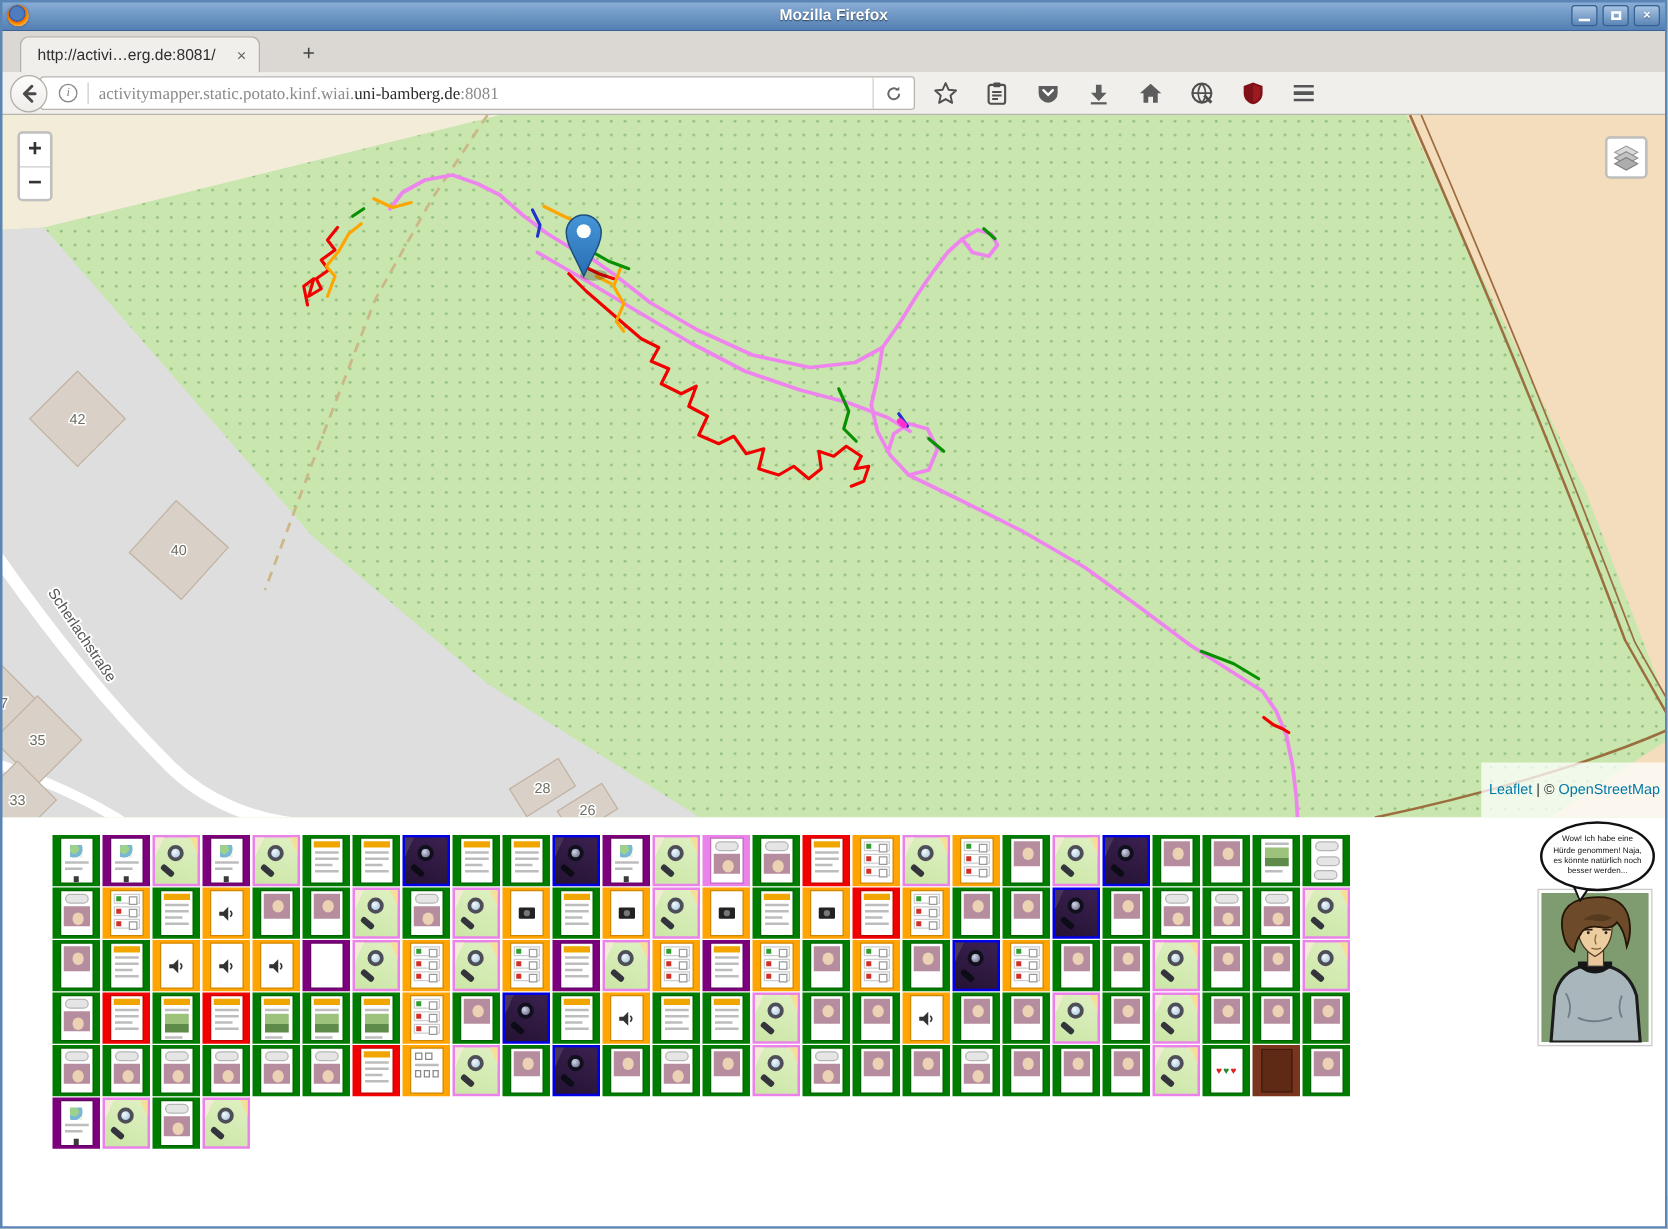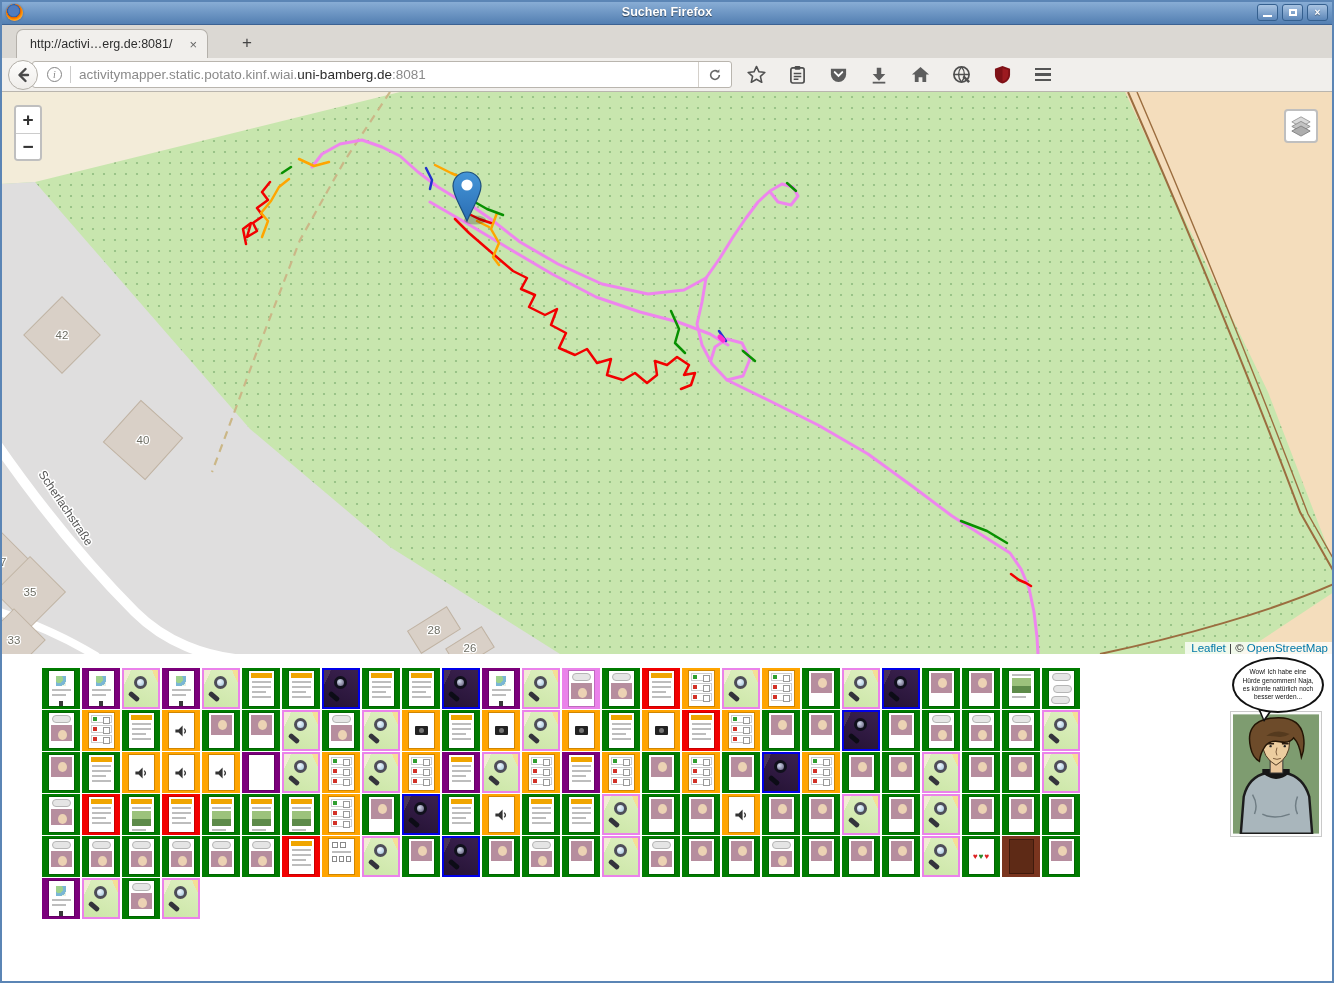--- a/index.html
+++ b/index.html
@@ -30,40 +30,40 @@
   .tab-title{font-size:12.5px;color:#2e2e2e;white-space:nowrap;overflow:hidden;flex:1;}
   .tab-close{font-size:13px;color:#666;padding:0 2px;margin-left:4px;}
   .newtab{position:absolute;left:232px;bottom:3px;width:30px;height:24px;display:flex;align-items:center;justify-content:center;font-size:17px;color:#444;}
 
   
   .navbar{height:34px;background:#f1efec;border-bottom:1px solid #b9b5ae;display:flex;align-items:center;position:relative;}
   .backbtn{width:30px;height:30px;border-radius:50%;border:1px solid #b3afa8;background:linear-gradient(#fdfdfc,#efedea);margin-left:8px;display:flex;align-items:center;justify-content:center;z-index:2;}
   .urlbar{height:27px;width:700px;margin-left:-6px;background:#fff;border:1px solid #b9b5ae;border-radius:3px;display:flex;align-items:center;padding-left:14px;}
   .iicon{width:15px;height:15px;border-radius:50%;border:1.4px solid #848484;color:#848484;font-size:10px;font-style:italic;font-family:"Liberation Serif",serif;display:flex;align-items:center;justify-content:center;flex:0 0 auto;}
   .urldiv{width:1px;height:17px;background:#ccc;margin:0 8px;}
-  .urltext{font-size:13.5px;color:#8a8a8a;white-space:nowrap;overflow:hidden;flex:1;}
+  .urltext{font-size:13.5px;color:#8a8a8a;white-space:nowrap;overflow:hidden;flex:1;font-family:Liberation Serif, serif;}
   .urltext .dom{color:#2b2b2b;}
   .reloadseg{width:33px;align-self:stretch;border-left:1px solid #d4d0ca;display:flex;align-items:center;justify-content:center;}
   .searchbox{height:27px;width:232px;margin-left:16px;background:#fff;border:1px solid #b9b5ae;border-radius:3px;display:flex;align-items:center;padding:0 8px;gap:7px;}
   .searchbox input{border:none;outline:none;font-size:13.5px;color:#444;width:100%;background:transparent;font-family:inherit;}
   .searchbox input::placeholder{color:#8a8a8a;}
   .mag{width:9px;height:9px;border:1.6px solid #8a8a8a;border-radius:50%;position:relative;flex:0 0 auto;}
   .mag::after{content:"";position:absolute;width:5px;height:1.8px;background:#8a8a8a;left:7px;top:8px;transform:rotate(45deg);}
   .navicons{display:flex;align-items:center;margin-left:14px;gap:21px;}
   .nicon{width:20px;height:20px;display:flex;align-items:center;justify-content:center;}
   .hamb{display:flex;flex-direction:column;gap:3px;}
   .hamb i{width:16px;height:2.4px;background:#555;}
 
   
   .map{position:relative;width:1334px;height:562px;overflow:hidden;background:#c8e6ae;}
   .zoomctl{position:absolute;left:14px;top:13px;width:28px;border-radius:4px;border:2px solid rgba(0,0,0,.25);background:#fff;overflow:hidden;z-index:5;}
   .zbtn{height:26px;display:flex;align-items:center;justify-content:center;font-size:19px;font-weight:bold;color:#333;background:#fff;}
   .zbtn + .zbtn{border-top:1px solid #ccc;}
   .layersctl{position:absolute;right:16px;top:17px;width:34px;height:34px;border-radius:4px;border:2px solid rgba(0,0,0,.25);background:#fff;display:flex;align-items:center;justify-content:center;z-index:5;}
-  .attrib{position:absolute;right:0;bottom:0;background:rgba(255,255,255,.75);font-size:11.5px;color:#333;padding:0 6px;z-index:5;}
+  .attrib{position:absolute;right:0;bottom:0;background:rgba(255,255,255,.75);font-size:11.5px;color:#333;padding:16px 6px;z-index:5;}
   .attrib a{color:#0078a8;text-decoration:none;}
 
   
   .panel{position:relative;width:1334px;height:303px;background:#fff;}
   .mosaic{position:absolute;left:42px;top:14px;width:1050px;}
   .mrow{display:flex;gap:2px;margin-bottom:1px;height:41px;}
   .tile{width:38px;height:41px;flex:0 0 auto;display:flex;align-items:center;justify-content:center;overflow:hidden;}
   .page{width:25px;height:35px;background:#fff;box-shadow:0 0 0 1px rgba(0,0,0,.18);overflow:hidden;position:relative;font-size:0;}
   .hdr{height:5px;background:#f0a500;margin:2px 2px 1px;}
   .tl{height:2px;background:#bdbdbd;margin:3px 3px 0;}
@@ -106,21 +106,21 @@
   .speechtail::after{content:"";position:absolute;left:-4px;top:-13px;width:0;height:0;border-left:4px solid transparent;border-right:7px solid transparent;border-top:10px solid #fff;}
   .portraitbox{position:absolute;left:6px;top:57px;width:92px;height:126px;background:#fcfcfc;border:1px solid #c9c9c9;padding:2px;z-index:0;}
 </style>
 </head>
 <body>
 
 <div class="window">
 
   <div class="titlebar">
     <div class="fxlogo"></div>
-    <div class="wtitle">Suchen Firefox</div>
+    <div class="wtitle">Mozilla Firefox</div>
     <div class="winbtns">
       <div class="wbtn">
           <span class="bar"></span>
         </div>
       <div class="wbtn">
           <span class="box"></span>
         </div>
       <div class="wbtn">×</div>
     </div>
   </div>

